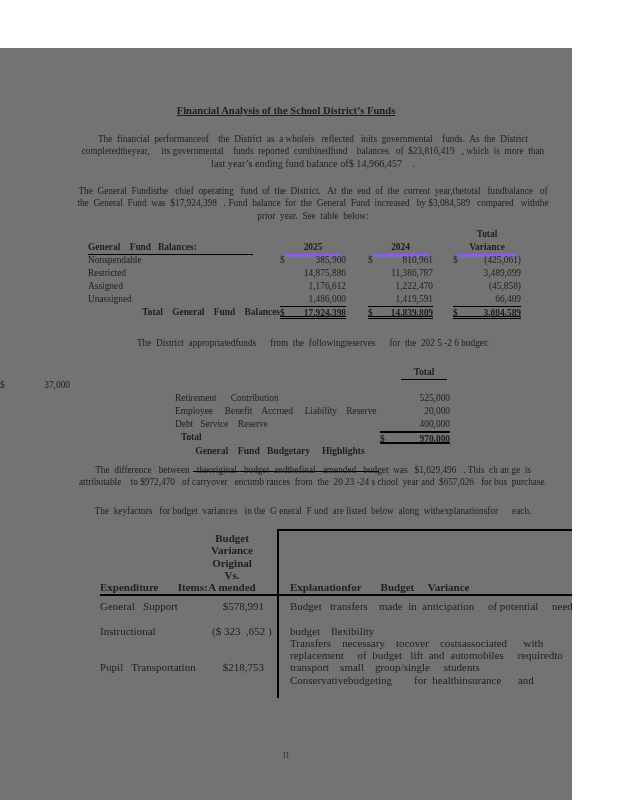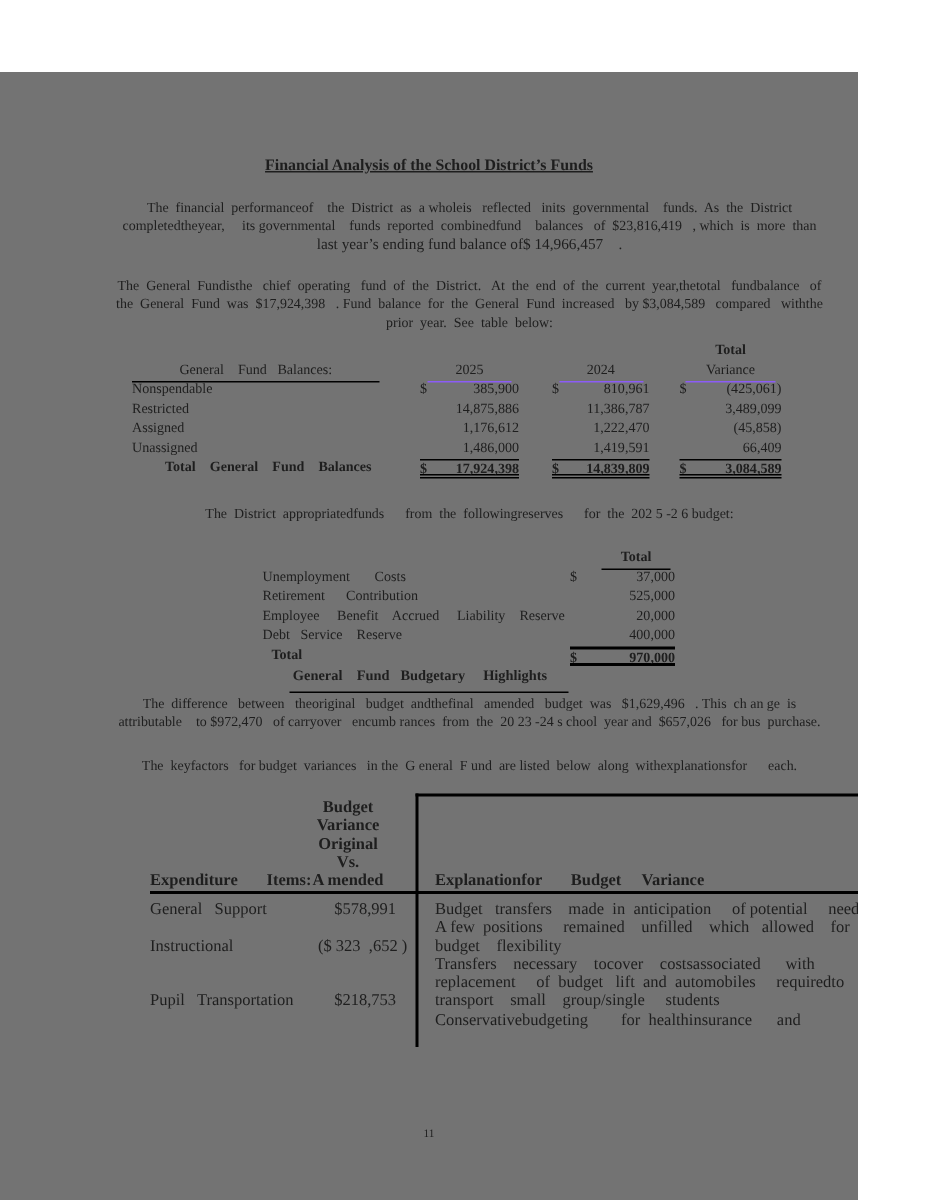--- a/index.html
+++ b/index.html
@@ -15,45 +15,45 @@
   .title span { text-decoration:underline; }
 
   .para { position:absolute; left:47px; width:532px; font-size:9.3px; line-height:12.4px;text-align:center; }
   .para .alt { font-size:10.2px; }
 
   
   .t1 { position:absolute; left:0; top:180px; width:618px; font-size:9.4px; }
   .t1 .trow { display:flex; height:13px; line-height:13px; }
   .t1 .lab  { width:280px; box-sizing:border-box; padding-left:88px; }
   .t1 .lab.ind  { }
-  .t1 .lab.tind { padding-left:110px; font-weight:bold; }
-  .t1 .labhd { display:inline-block; width:165px; border-bottom:1px solid #000; font-weight:normal;text-align:center; }
+  .t1 .lab.tind { padding-left:110px; font-weight:bold;text-align:right; }
+  .t1 .labhd { display:inline-block; width:165px; border-bottom:1px solid #000; font-weight:bold; }
   .t1 .ca { width:66px; } .t1 .ga { width:22px; }
   .t1 .cb { width:65px; } .t1 .gb { width:20px; }
   .t1 .cc { width:68px; }
   .t1 .hcell { text-align:center; }
-  .t1 .hd  { display:inline-block; width:56px; text-align:center; border-bottom:1px solid #8b5cf6; font-weight:normal; }
+  .t1 .hd  { display:inline-block; width:56px; text-align:center; border-bottom:3px solid #8b5cf6; font-weight:bold; }
   .t1 .hdw { width:60px; }
   .money { display:flex; justify-content:space-between; }
   .t1 .totcell { border-top:1px solid #000; border-bottom:3px double #000; font-weight:bold; }
 
   
   .t2 { position:absolute; left:0; top:318px; width:618px; font-size:9.4px; }
   .t2 .trow { display:flex; height:13px; line-height:13px; }
   .t2 .lab { width:380px; box-sizing:border-box; padding-left:175px; }
   .t2 .lab.tot { padding-left:181px; font-weight:bold; }
   .t2 .val { width:70px; }
   .t2 .hdcell { text-align:center; }
   .t2 .hd { display:inline-block; width:46px; margin-left:18px; text-align:center;
             font-weight:bold; border-bottom:1px solid #000; }
   .t2 .totval { border-top:2px solid #000; border-bottom:2px solid #000; font-weight:bold; }
 
   .h2 { position:absolute; top:397px; left:0; width:100%; text-align:center; font-size:9.6px; }
   .h2 span { display:inline-block; font-weight:bold; border-bottom:1px solid #000;
-             padding:0 14px 5px 2px; }
+             padding:0 14px 15px 2px; }
 
   
   .t3 { position:absolute; left:100px; top:481px; width:490px; height:172px; font-size:11px; }
   .t3 .topline { position:absolute; left:177px; top:0; width:313px; height:2px; background:#000; }
   .t3 .vline   { position:absolute; left:177px; top:0; width:1.5px; height:169px; background:#000; }
   .t3 .midhd   { position:absolute; left:88px; top:3px; width:88px; text-align:center;
                  font-weight:bold; line-height:12.3px; }
   .t3 .lefthd  { position:absolute; left:0; top:52px; font-weight:bold;text-align:right; }
   .t3 .righthd { position:absolute; left:190px; top:52px; font-weight:bold; }
   .t3 .sep     { position:absolute; left:0; top:65px; width:490px; height:2px; background:#000; }
@@ -194,21 +194,20 @@
   </div>
 
   <div class="para pre" style="top:289px;">The  District  appropriatedfunds      from  the  followingreserves      for  the  202 5 -2 6 budget:</div>
 
   <div class="t2">
     <div class="trow">
       <div class="lab"></div>
       <div class="val hdcell"><span class="hd">Total</span></div>
     </div>
     <div class="trow">
-      <div class="lab pre">Unemployment       Costs</div>
       <div class="val money">
           <span>$</span>
           <span>37,000</span>
         </div>
     </div>
     <div class="trow">
       <div class="lab pre">Retirement      Contribution</div>
       <div class="val money">
           <span></span>
           <span>525,000</span>
@@ -266,21 +265,20 @@
       <div class="trow">
         <div class="c1 pre">General   Support</div>
         <div class="c2 pre">$578,991</div>
         <div class="sp"></div>
         <div class="c3 pre">Budget   transfers    made  in  anticipation     of potential     need</div>
       </div>
       <div class="trow">
         <div class="c1 pre"></div>
         <div class="c2 pre"></div>
         <div class="sp"></div>
-        <div class="c3 pre">A few  positions     remained    unfilled    which   allowed    for</div>
       </div>
       <div class="trow">
         <div class="c1 pre">Instructional</div>
         <div class="c2 pre">($ 323  ,652 )</div>
         <div class="sp"></div>
         <div class="c3 pre">budget    flexibility</div>
       </div>
       <div class="trow">
         <div class="c1 pre"></div>
         <div class="c2 pre"></div>

